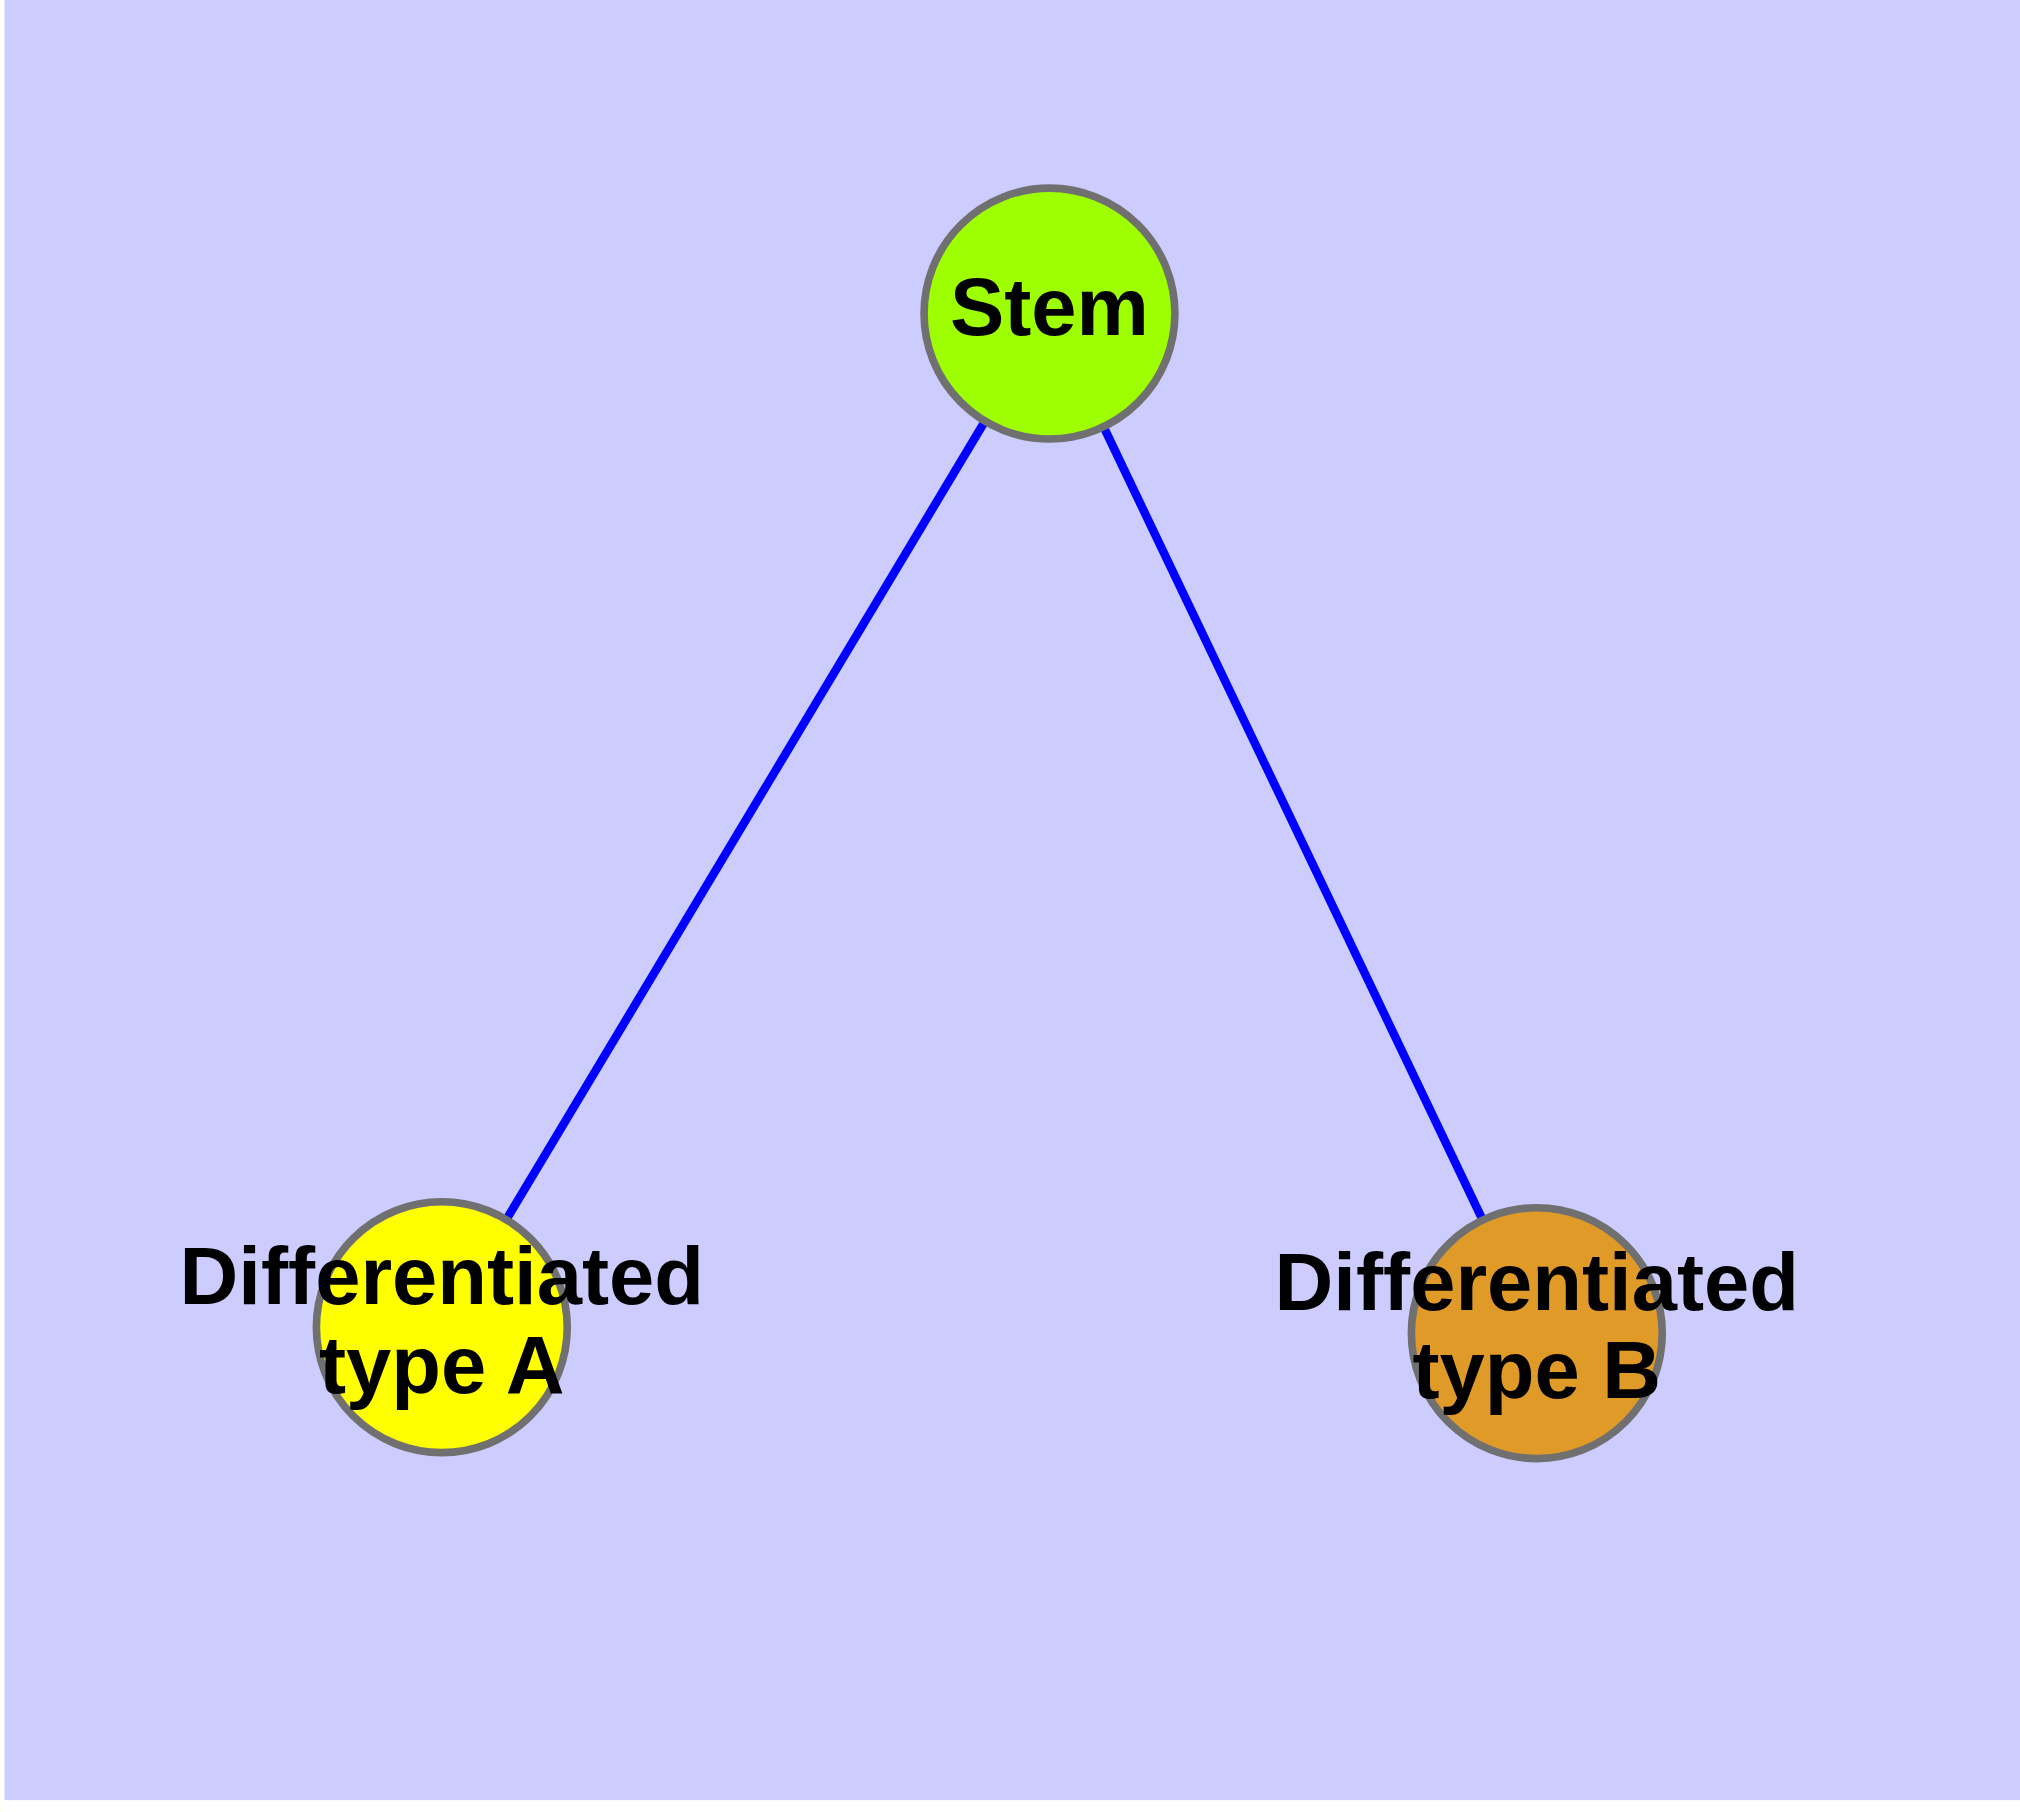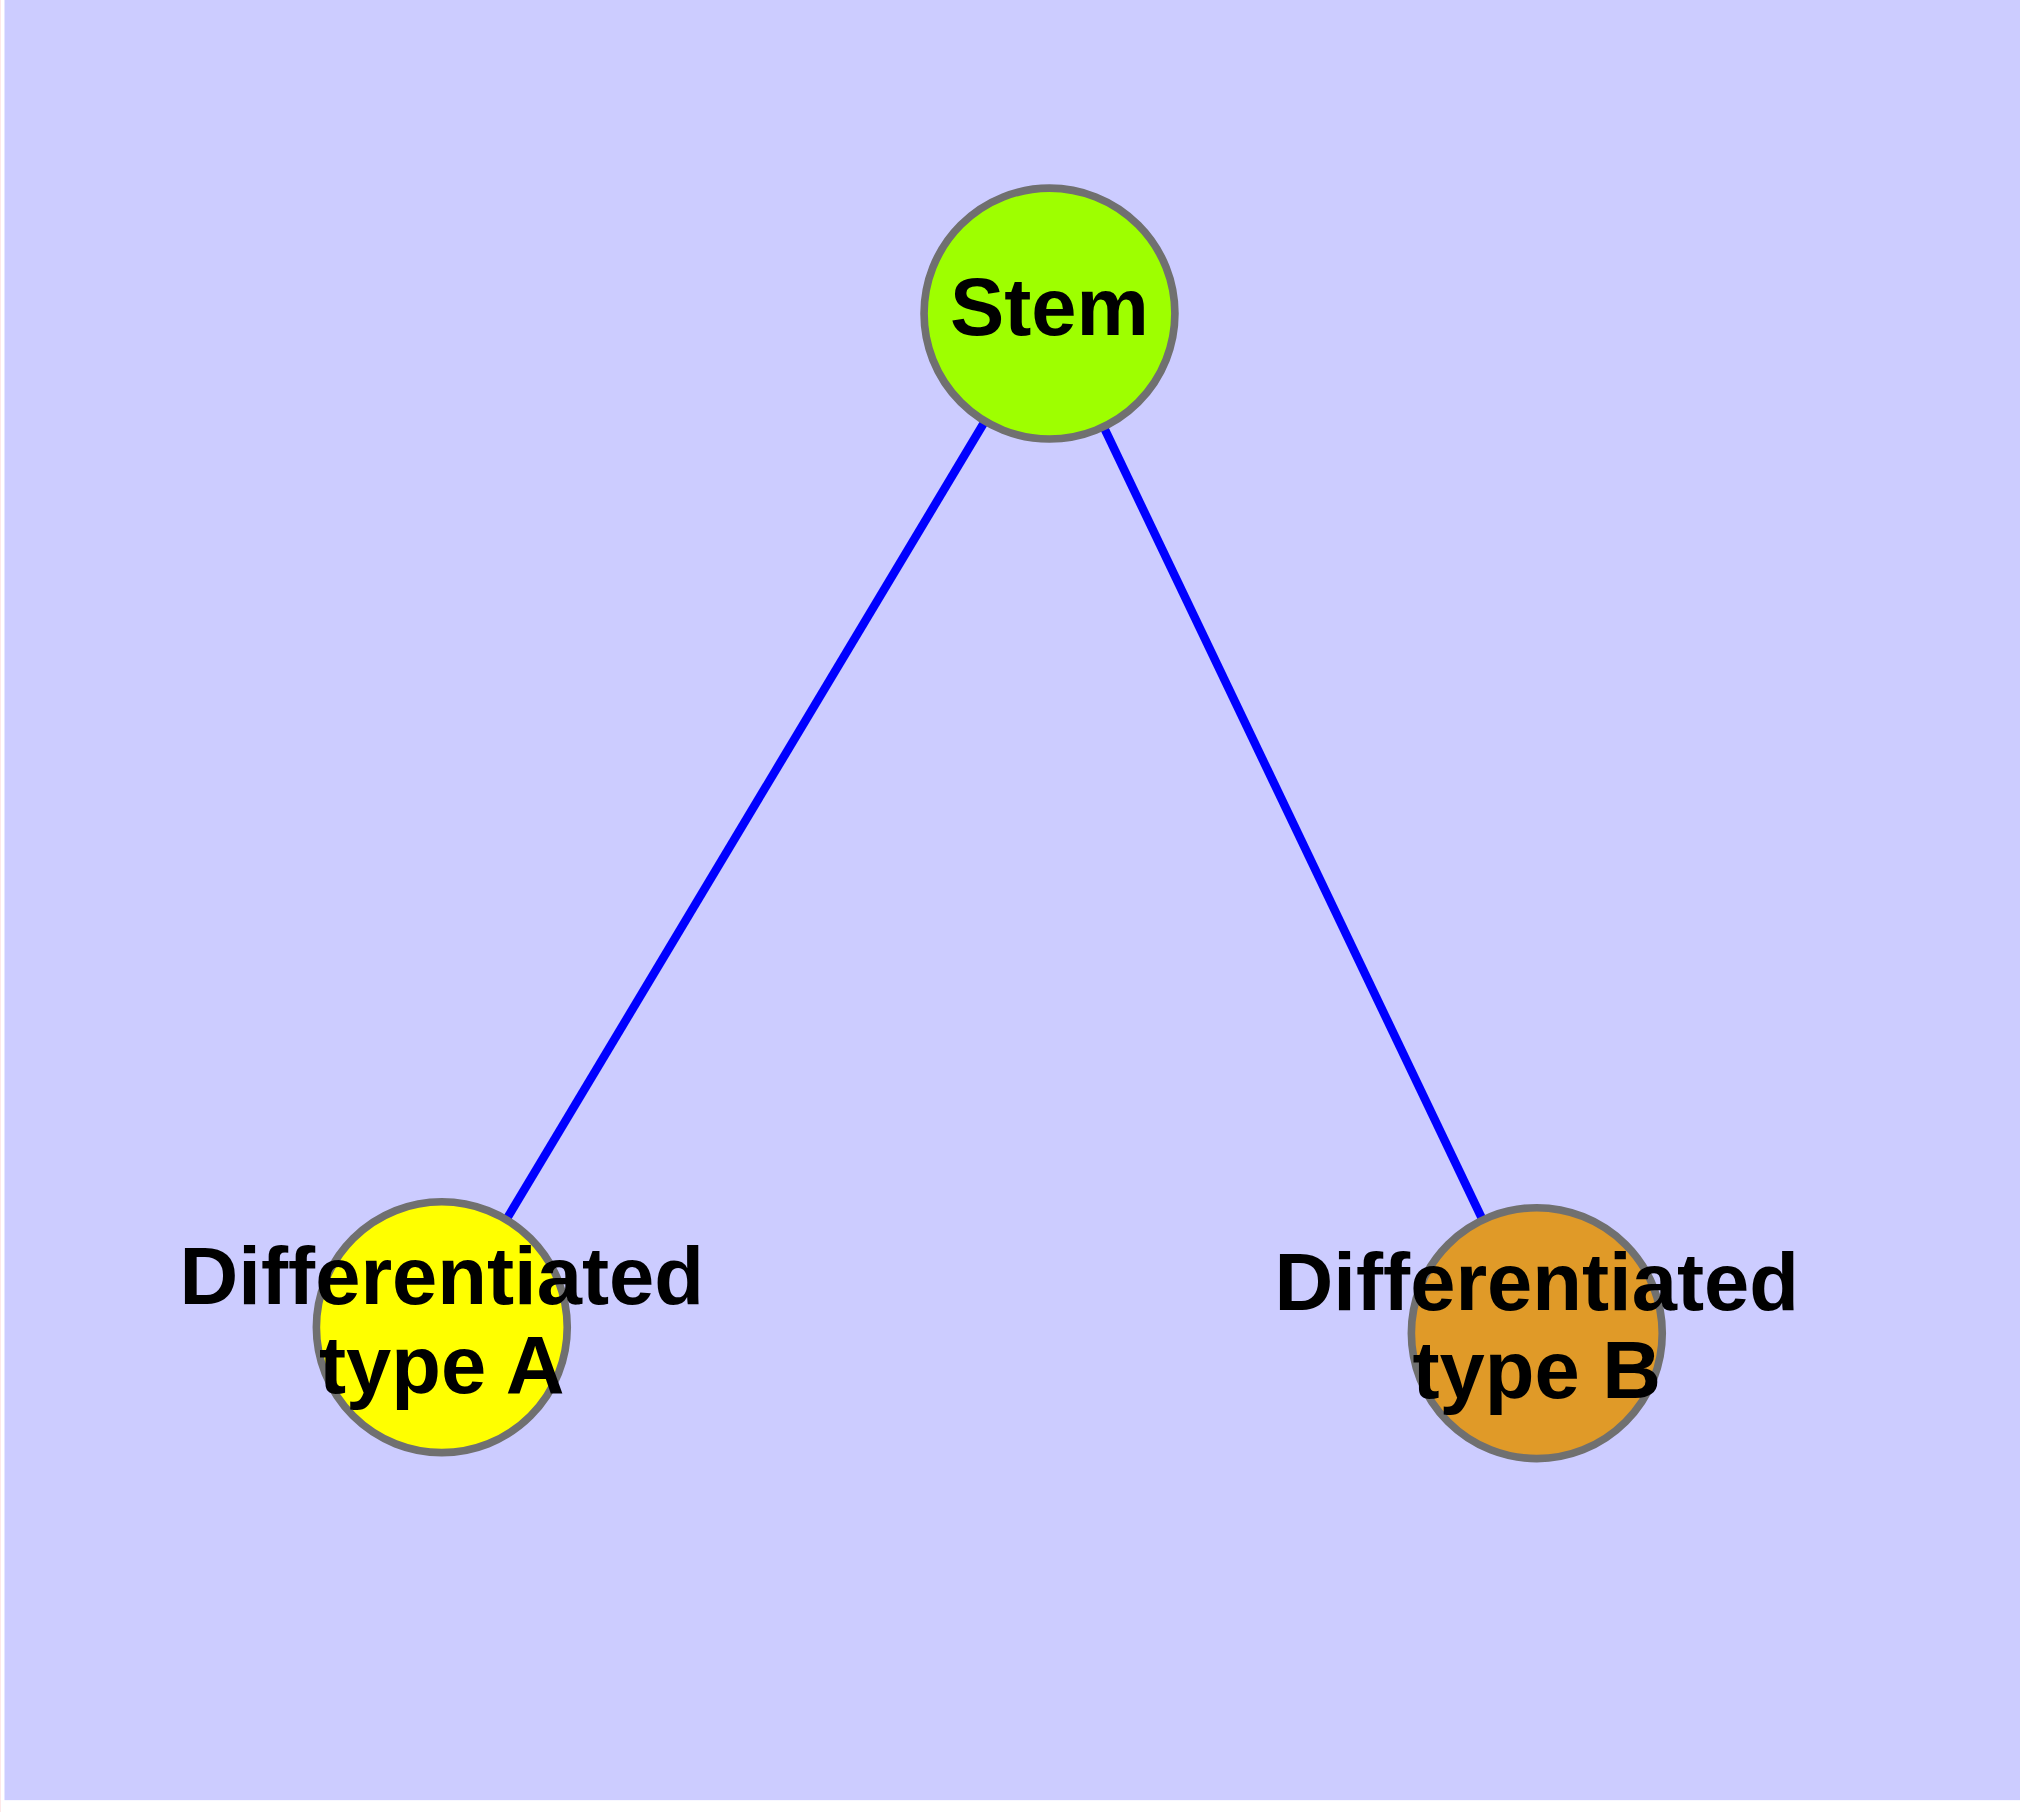--- a/index.html
+++ b/index.html
@@ -5,21 +5,21 @@
 <style>
   html, body {
     margin: 0;
     padding: 0;
     background: #ffffff;
   }
   #stage {
     position: relative;
     width: 2021px;
     height: 1812px;
-    background: #fca5a5;
+    background: #fef9c3;
     overflow: hidden;
     font-family: "Liberation Sans", sans-serif;
     text-decoration: underline;
   }
   #canvas {
     position: absolute;
     left: 0;
     top: 0;
     width: 2021px;
     height: 1812px;

